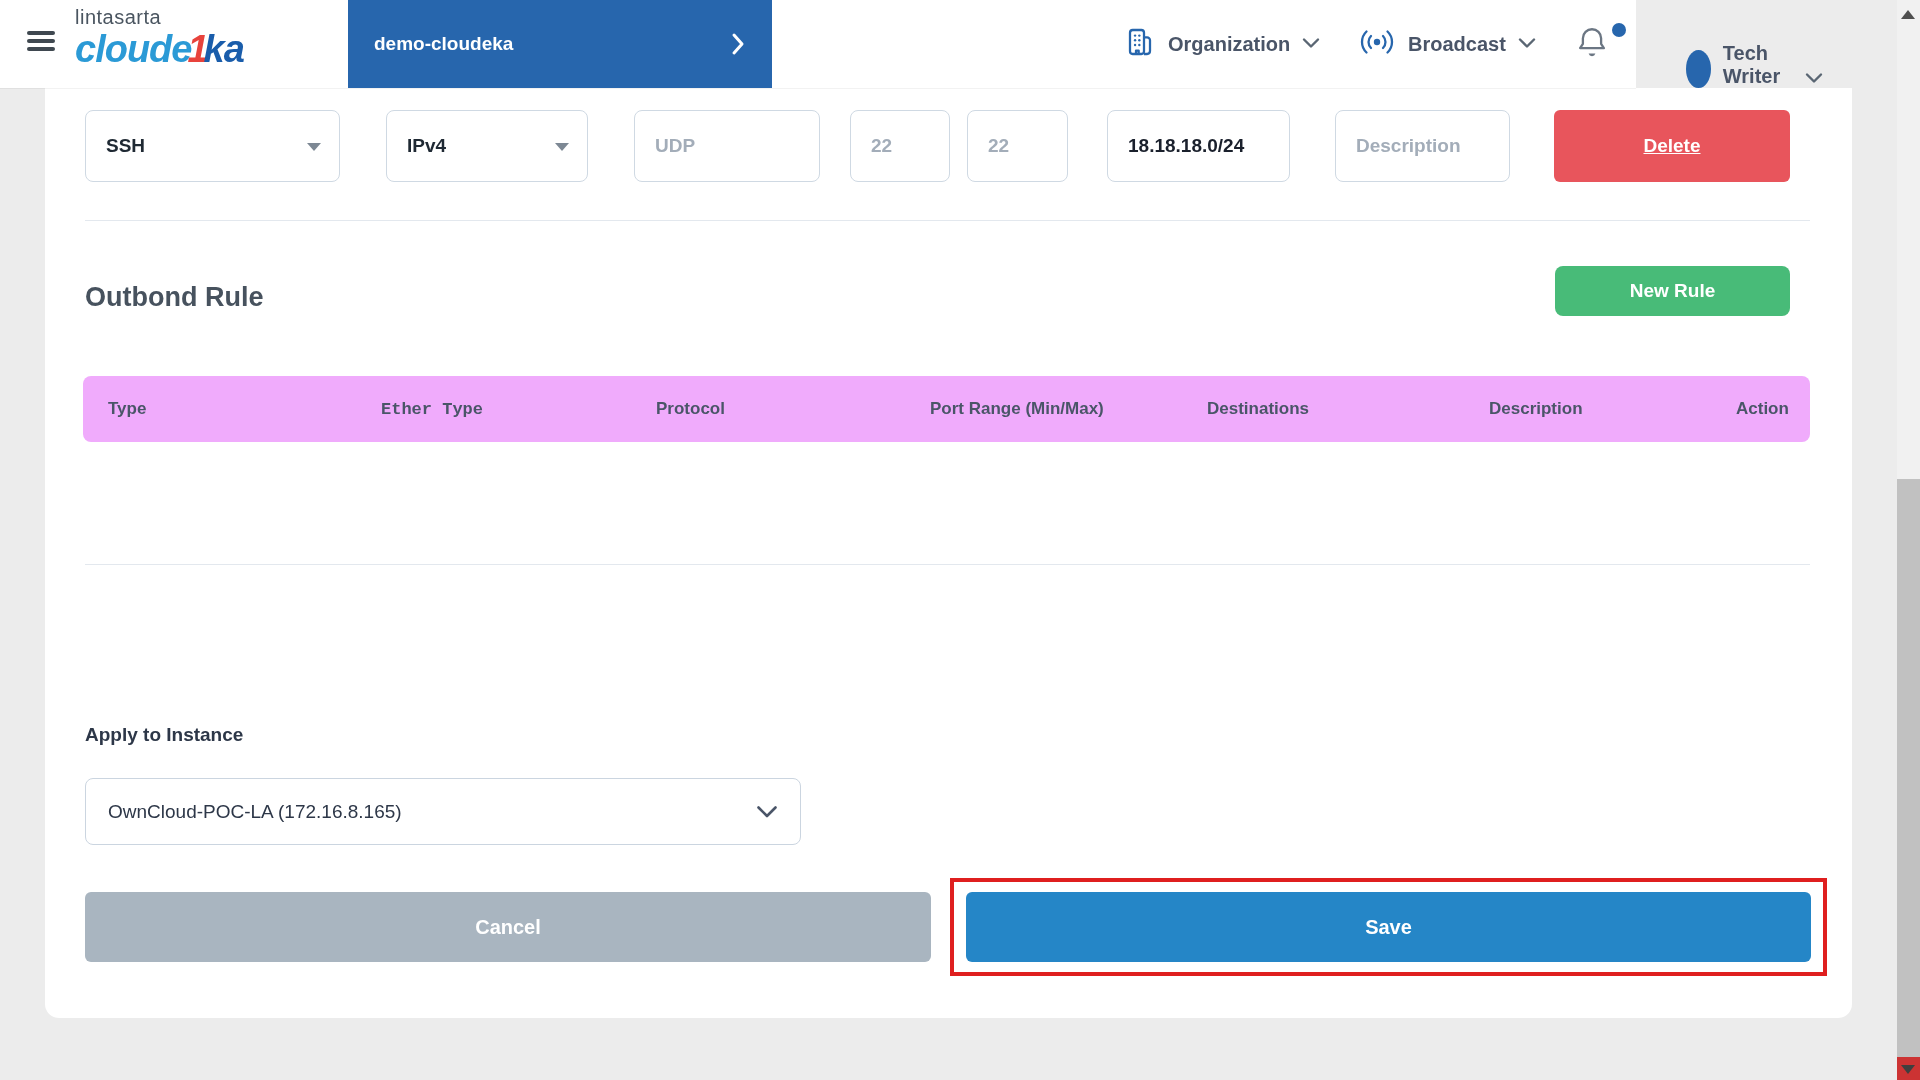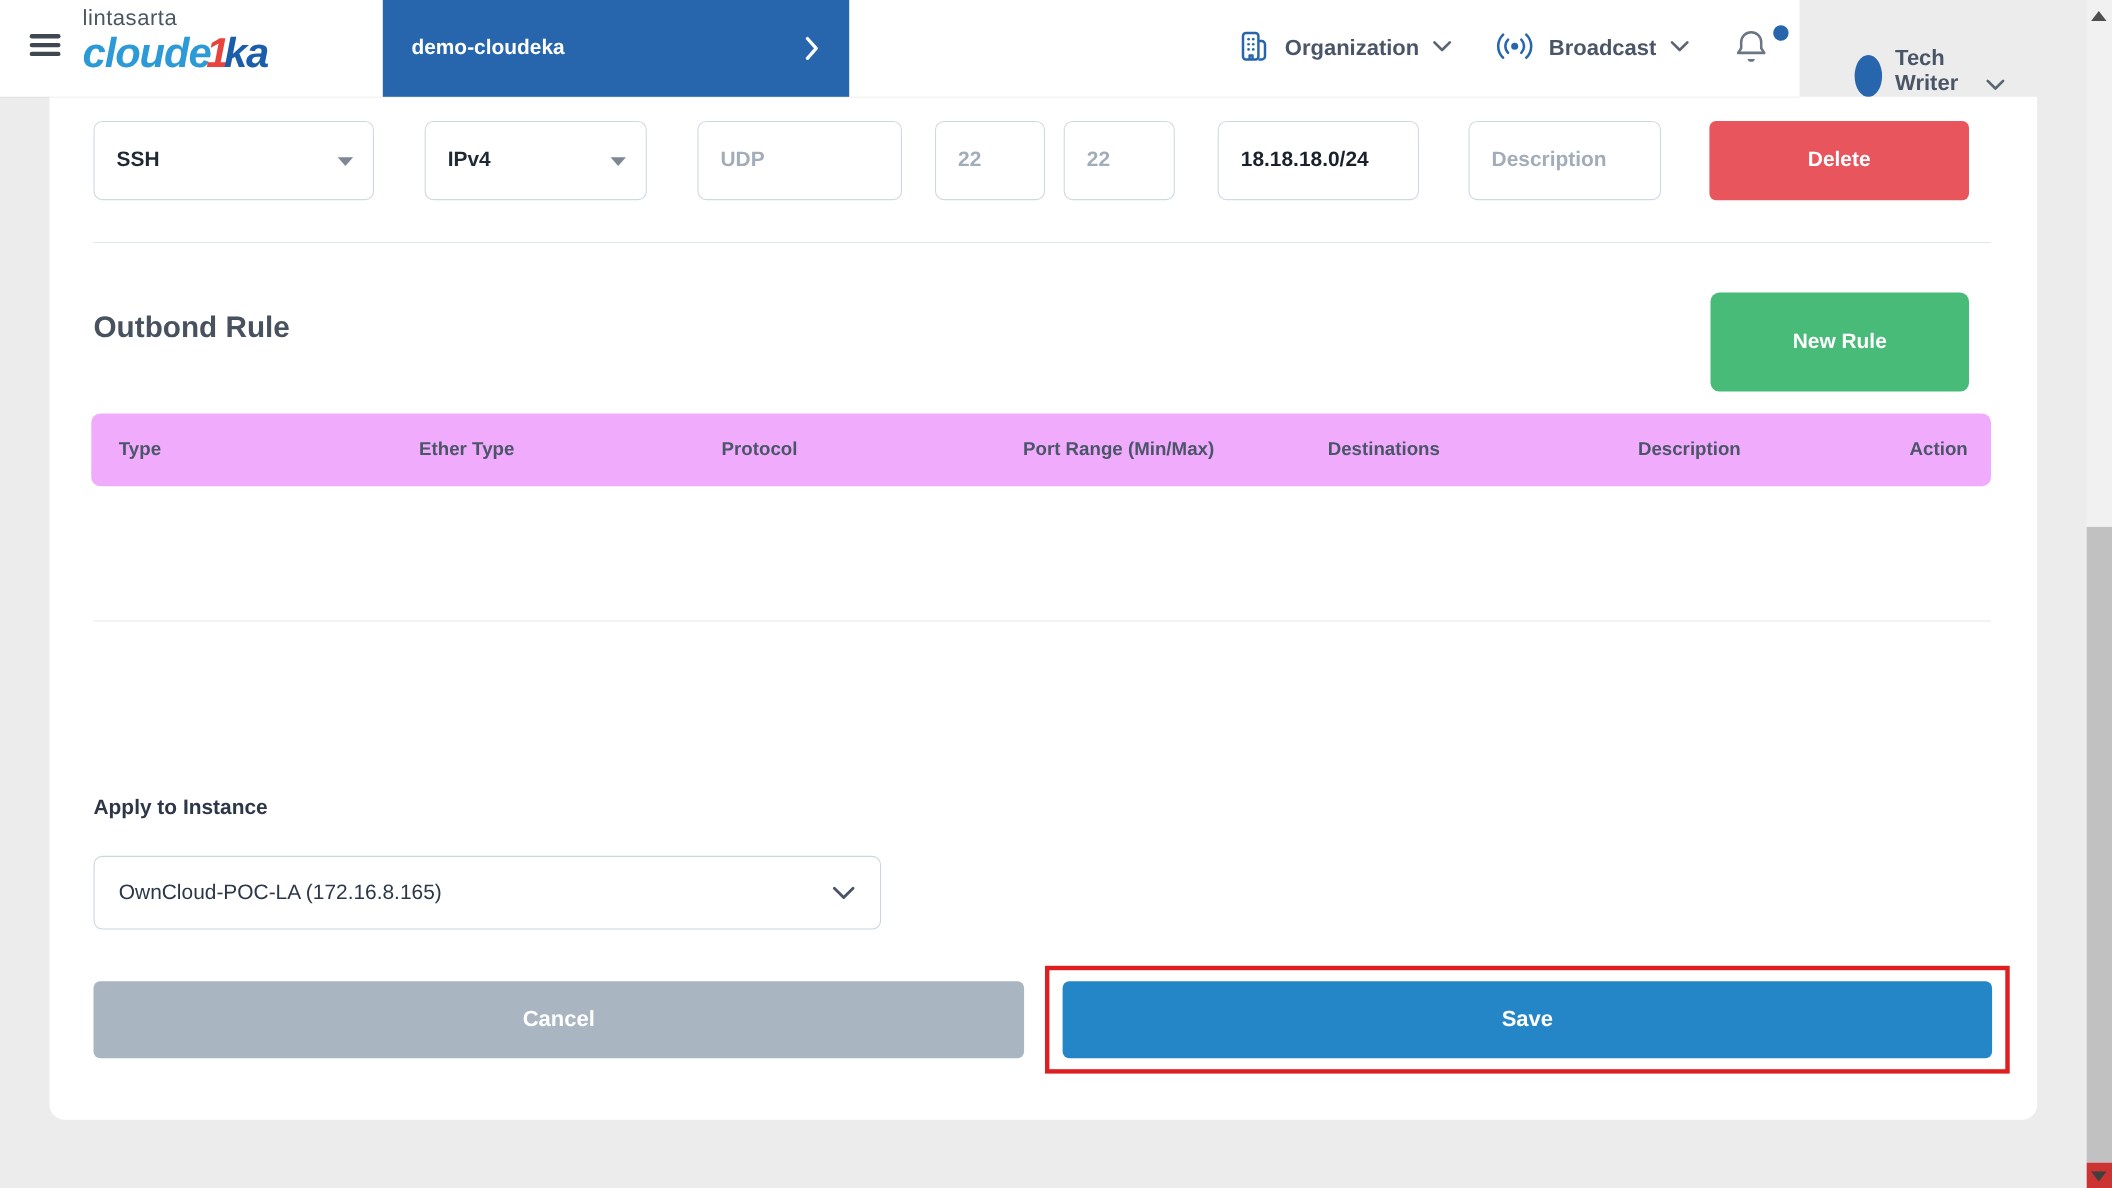--- a/index.html
+++ b/index.html
@@ -39,22 +39,22 @@
   .field.select { cursor:pointer; }
   .fval { font-weight:bold; font-size:19px; color:#1f2933; }
   .caret { position:absolute; right:18px; top:32px; width:0; height:0;
            border-left:7px solid transparent; border-right:7px solid transparent; border-top:8px solid #7d8894; }
   .field input { width:100%; height:100%; border:none; outline:none; font-family:inherit;
                  font-weight:bold; font-size:19px; color:#1a202c; background:transparent; }
   .field input::placeholder { color:#a3adb9; font-weight:600; }
 
   .btn { border:none; border-radius:6px; color:#fff; font-family:inherit; font-weight:bold; cursor:pointer;
          display:flex; align-items:center; justify-content:center; }
-  .delete-btn { position:absolute; left:1509px; top:22px; width:236px; height:72px; background:#e8555c; font-size:19px; }
-  .newrule-btn { position:absolute; left:1510px; top:178px; width:235px; height:90px; background:#48bb78; font-size:19px; border-radius:8px; }
+  .delete-btn { position:absolute; left:1509px; top:22px; width:236px; height:72px; background:#e8555c; font-size:19px;text-decoration:underline; }
+  .newrule-btn { position:absolute; left:1510px; top:178px; width:235px; height:50px; background:#48bb78; font-size:19px; border-radius:8px; }
 
   .divider { position:absolute; left:40px; width:1725px; height:1px; background:#e3e8ee; }
 
   .section-title { position:absolute; left:40px; top:194px; font-size:27px; font-weight:bold; color:#47525e; }
 
   .thead { position:absolute; left:38px; top:288px; width:1727px; height:66px; background:#f0abfc;
            border-radius:8px; display:flex; align-items:center; padding-left:25px; }
   .th { font-weight:bold; font-size:17px; color:#4a5568; }
   .empty-row { position:absolute; left:38px; top:354px; width:1727px; height:122px;
                display:flex; align-items:center; justify-content:center; padding-right:115px; }
@@ -194,21 +194,21 @@
     </div>
     <button class="btn delete-btn">Delete</button>
 
     <div class="divider" style="top:132px;"></div>
 
     <div class="section-title">Outbond Rule</div>
     <button class="btn newrule-btn">New Rule</button>
 
     <div class="thead">
       <span class="th" style="width:273px;">Type</span>
-      <span class="th" style="width:275px;">Ether Type</span>
+      <span class="th" style="width:275px;font-family:Liberation Mono, monospace;">Ether Type</span>
       <span class="th" style="width:274px;">Protocol</span>
       <span class="th" style="width:277px;">Port Range (Min/Max)</span>
       <span class="th" style="width:282px;">Destinations</span>
       <span class="th" style="width:247px;">Description</span>
       <span class="th">Action</span>
     </div>
 
 
     <div class="divider" style="top:476px;"></div>
 

